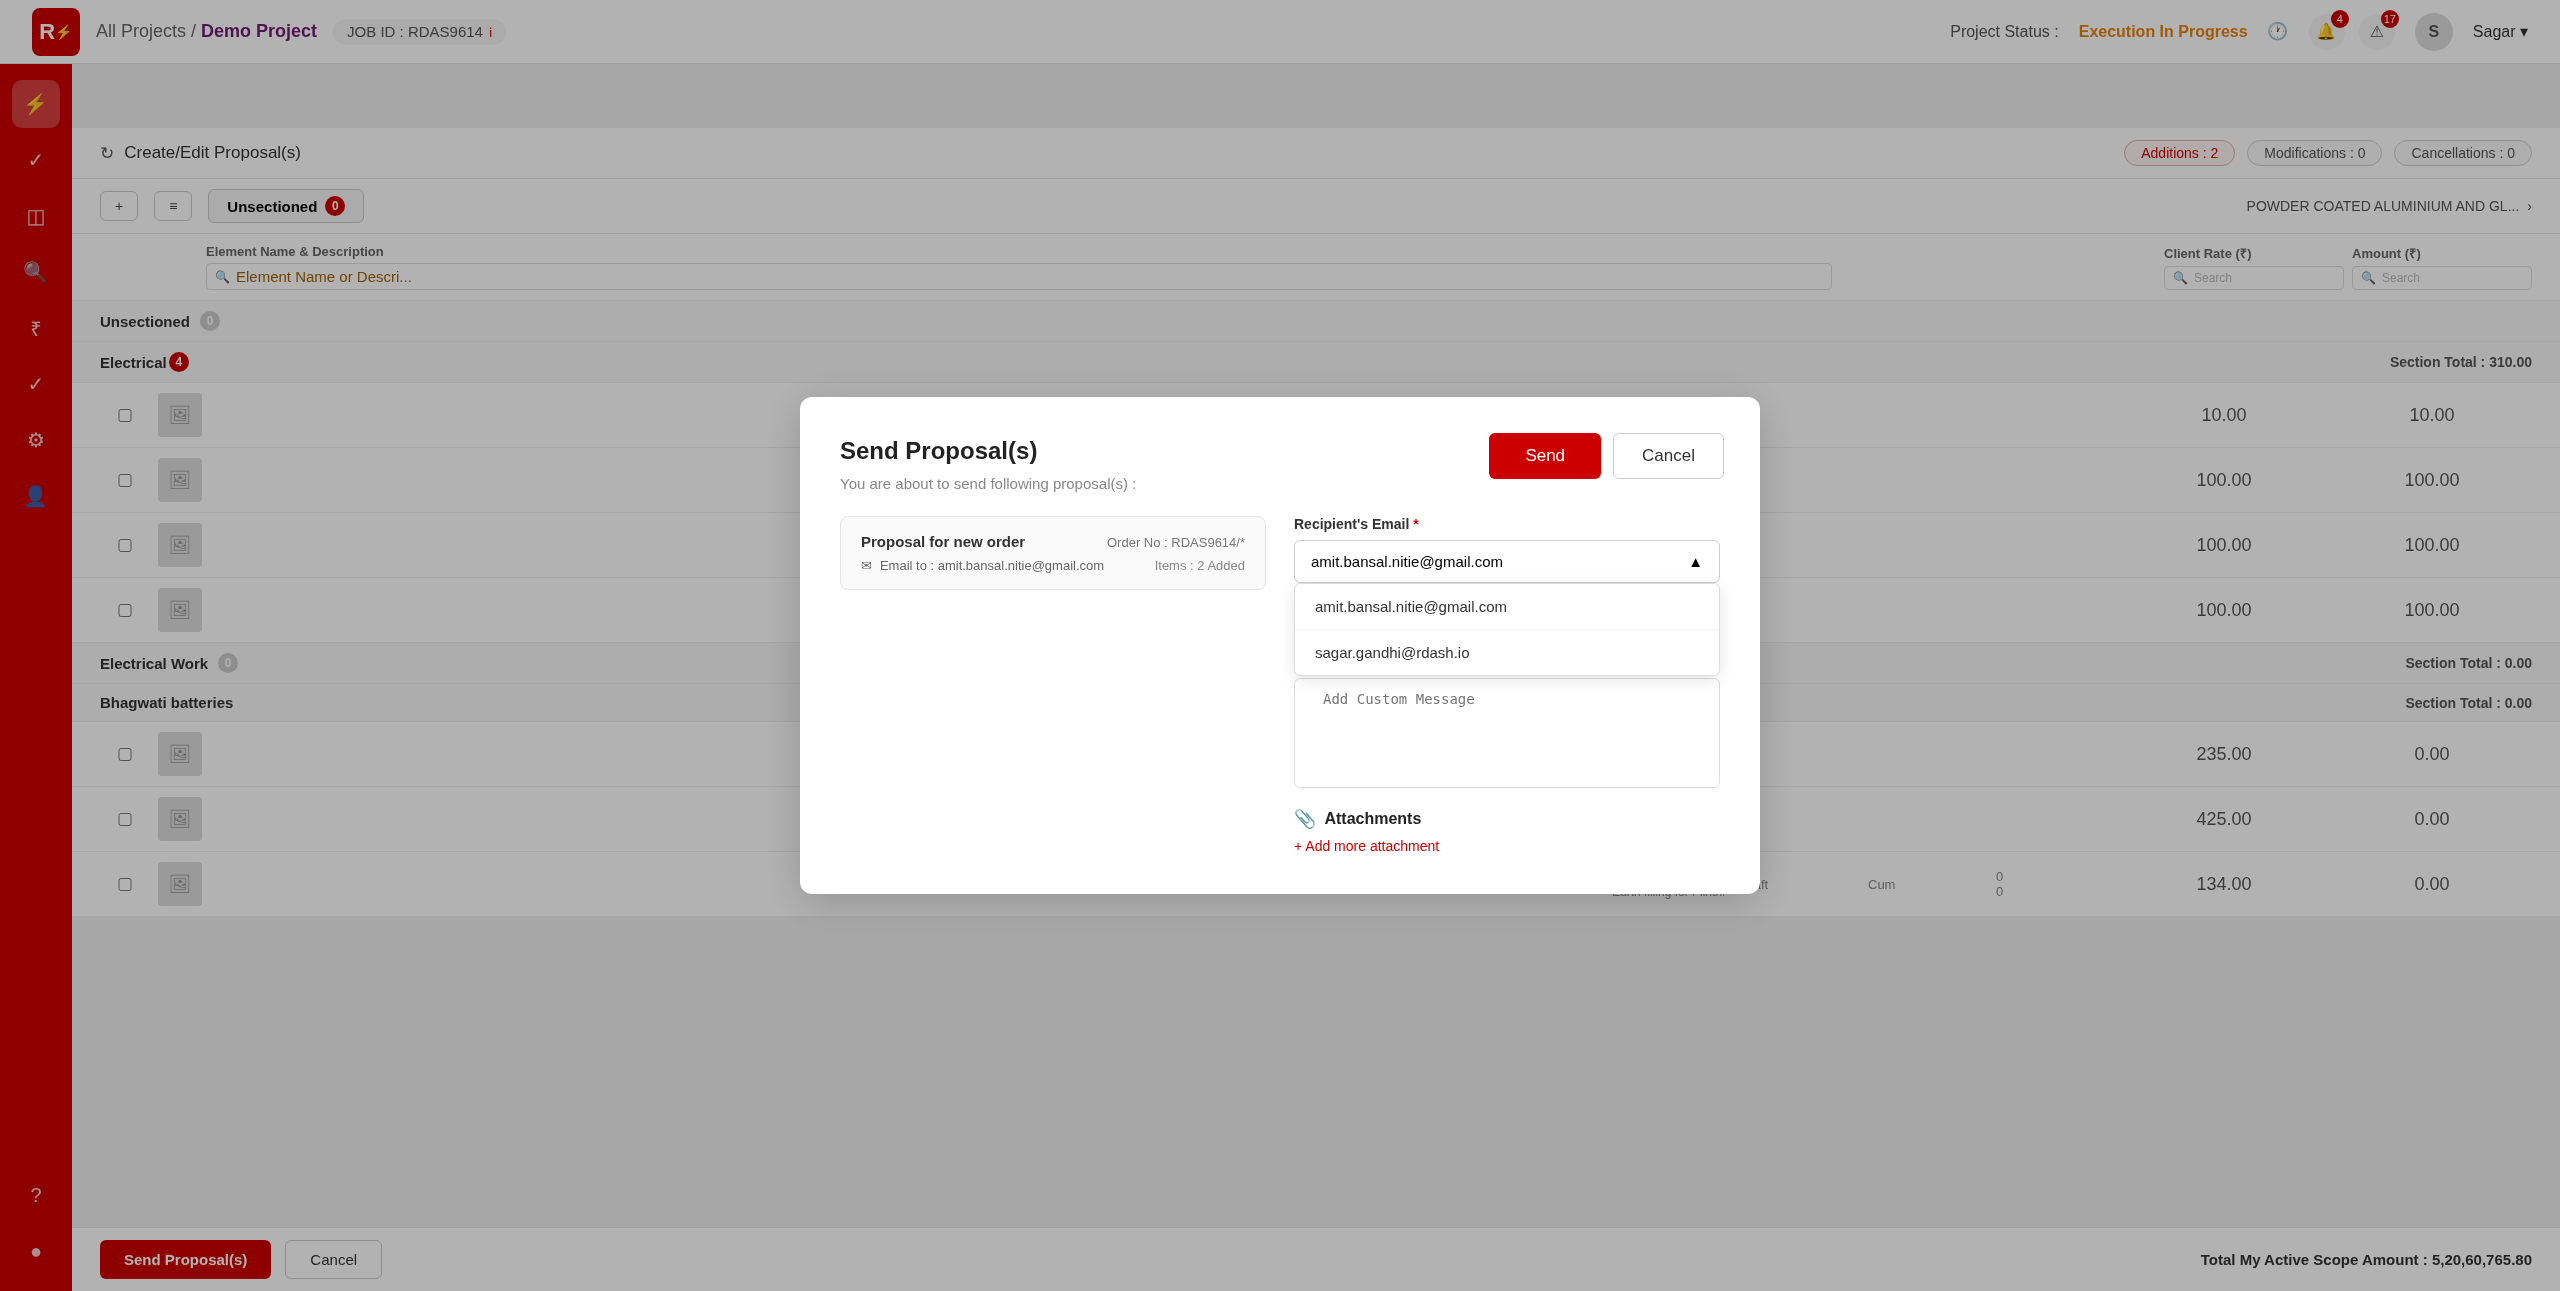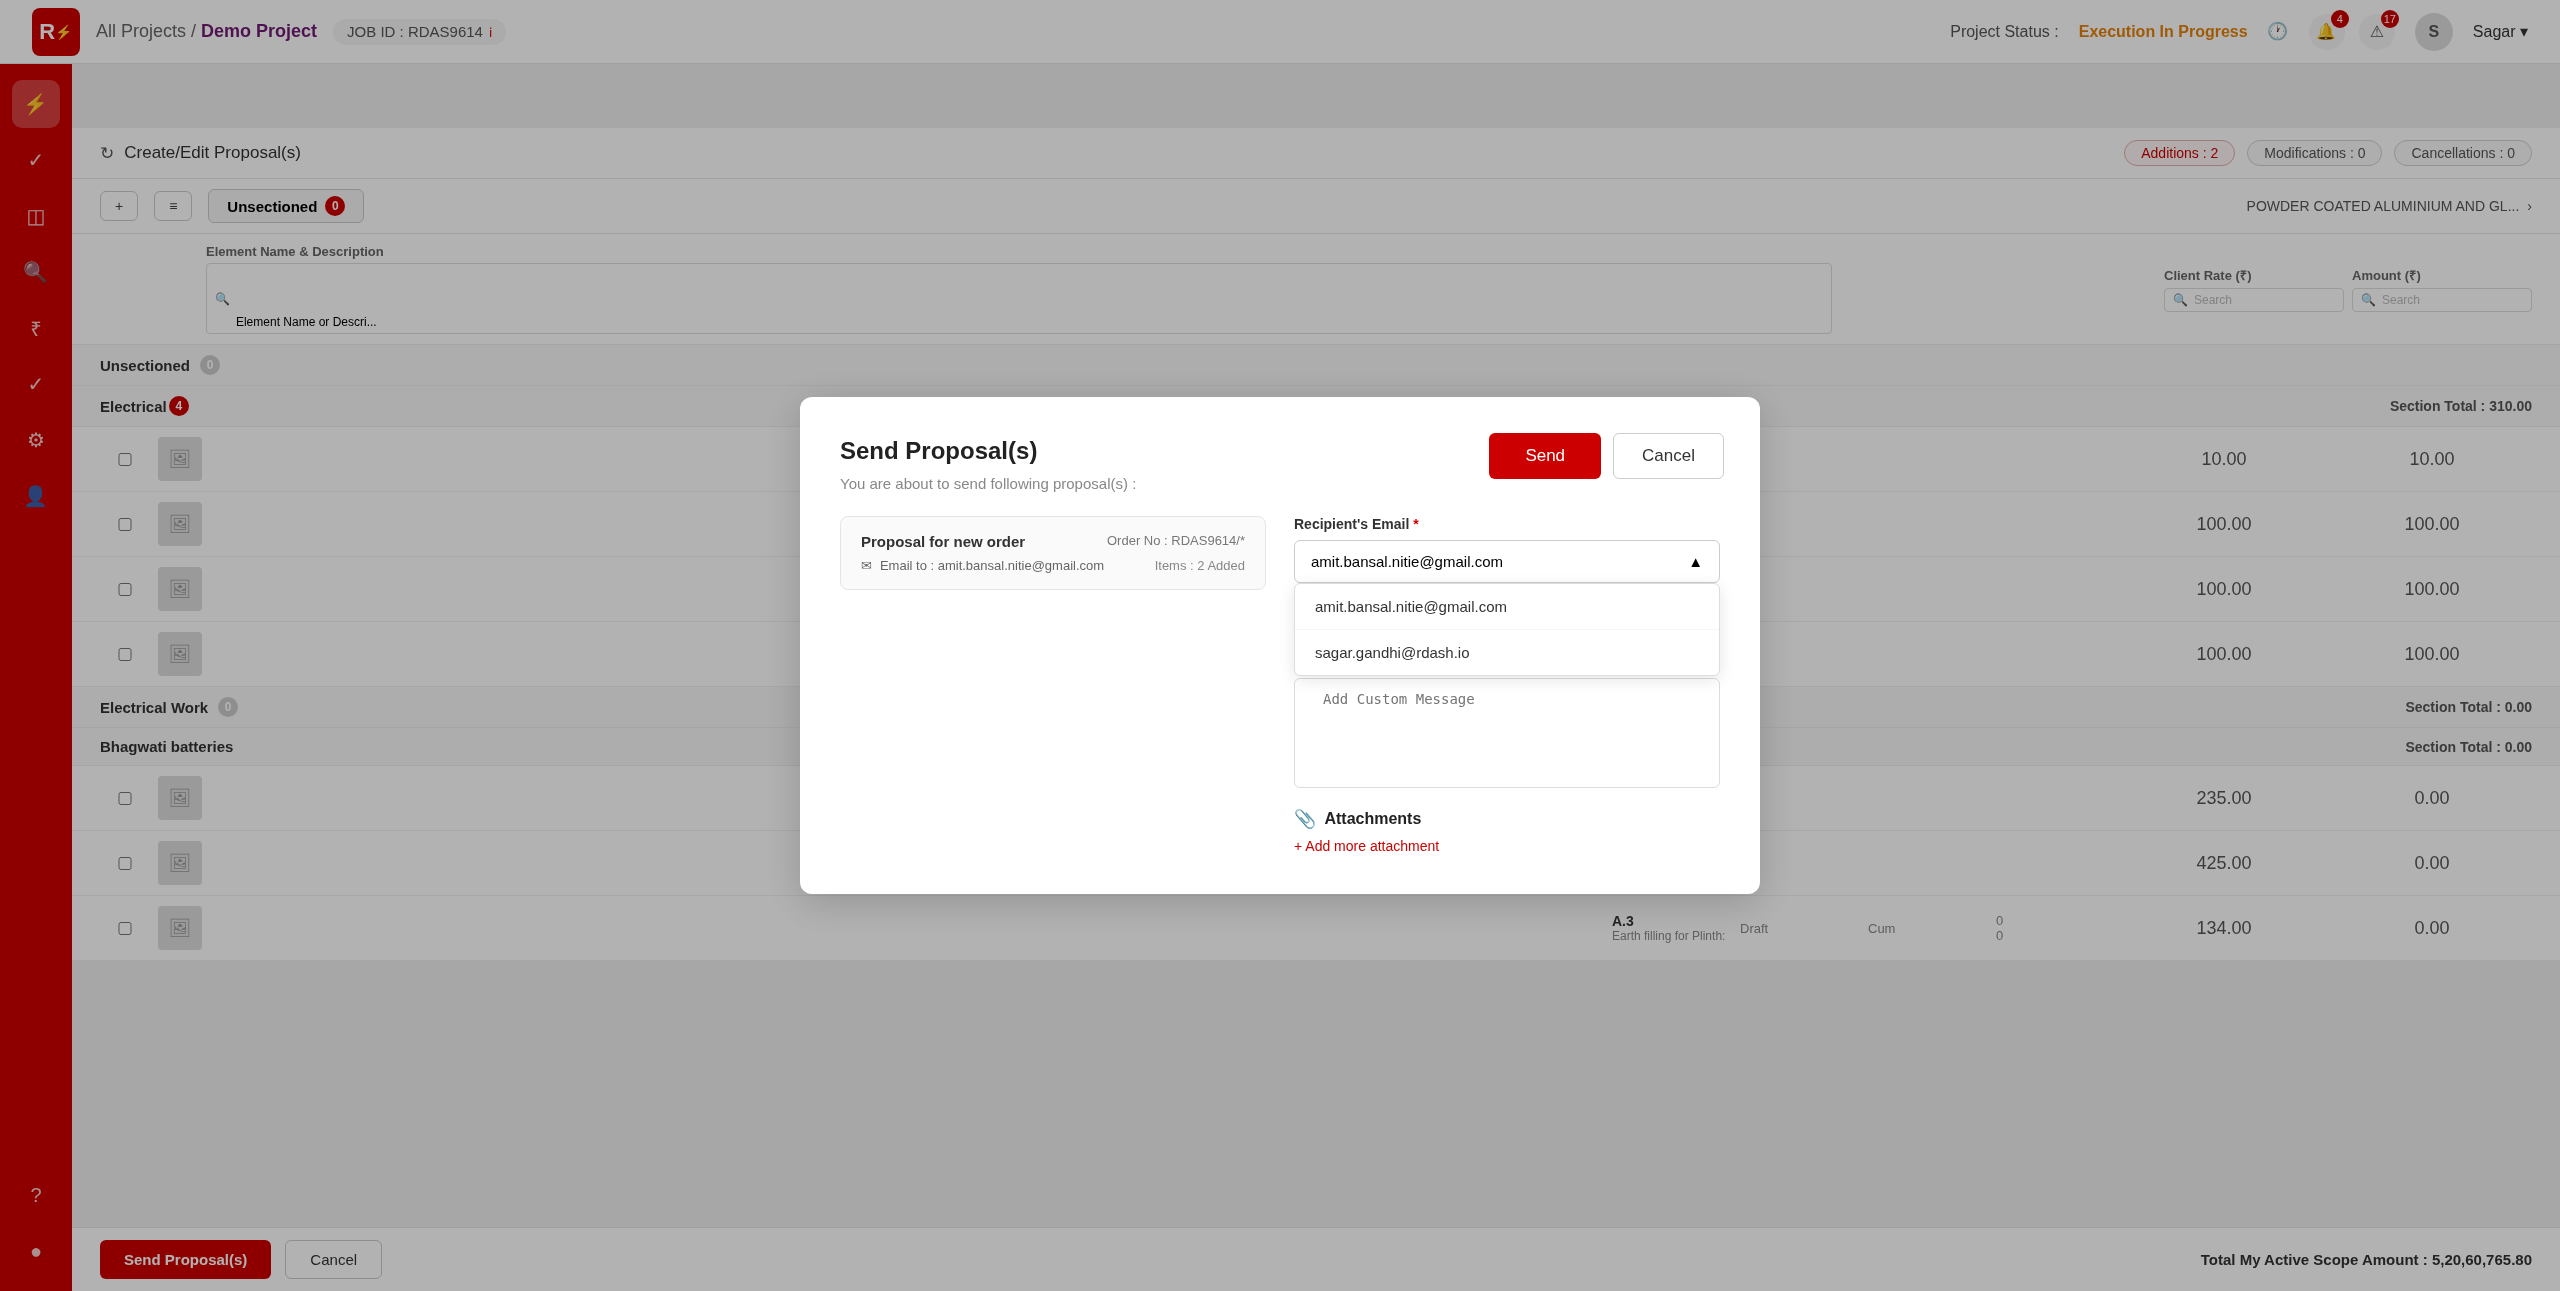--- a/index.html
+++ b/index.html
@@ -78,21 +78,21 @@
     .modal-subtitle { font-size: 15px; color: #888; margin-bottom: 24px; }
     .modal-top-actions { position: absolute; top: 36px; right: 36px; display: flex; gap: 12px; }
     .btn-send { background: #cc0000; color: #fff; border: none; border-radius: 6px; padding: 12px 36px; font-size: 17px; font-weight: 400; cursor: pointer; }
     .btn-cancel-modal { background: #fff; color: #333; border: 1px solid #ccc; border-radius: 6px; padding: 12px 28px; font-size: 17px; cursor: pointer; }
 
     .modal-body { display: flex; gap: 28px; }
     .modal-left { flex: 1; }
     .modal-right { flex: 1; }
 
     .proposal-card { border: 1px solid #e5e5e5; border-radius: 8px; padding: 16px 20px; background: #fafafa; margin-bottom: 16px; }
-    .proposal-card-header { display: flex; justify-content: space-between; align-items: flex-start; margin-bottom: 8px; }
+    .proposal-card-header { display: flex; justify-content: space-between; align-items: flex-end; margin-bottom: 8px; }
     .proposal-name { font-size: 15px; font-weight: 600; color: #333; }
     .proposal-order { font-size: 13px; color: #777; }
     .proposal-email-row { display: flex; align-items: center; gap: 8px; font-size: 13px; color: #666; }
     .proposal-items { font-size: 13px; color: #888; }
 
     .field-label { font-size: 14px; color: #333; font-weight: 600; margin-bottom: 8px; }
     .required { color: #cc0000; }
     .email-select-wrapper { position: relative; margin-bottom: 16px; }
     .email-select { width: 100%; border: 1px solid #ccc; border-radius: 6px; padding: 12px 16px; font-size: 15px; display: flex; align-items: center; justify-content: space-between; cursor: pointer; background: #fff; }
     .dropdown-menu { position: absolute; top: 100%; left: 0; right: 0; background: #fff; border: 1px solid #ddd; border-radius: 6px; box-shadow: 0 4px 16px rgba(0,0,0,0.10); z-index: 200; }
@@ -202,21 +202,21 @@
   </div>
 
   <div style="background:#fff;border-bottom:1px solid #eee;padding:0 28px;">
     <div style="display:grid;grid-template-columns:50px 40px 1fr 100px 100px 100px 180px 180px;align-items:center;padding:10px 0;gap:8px;">
       <div></div>
       <div></div>
       <div>
         <div class="col-header">Element Name &amp; Description</div>
         <div class="col-search" style="margin-top:4px;">
           <span>🔍</span>
-          <span style="font-size:12px;color:#000000;margin-top:47px;">Element Name or Descri...</span>
+          <span style="font-size:15px;color:#a16207;">Element Name or Descri...</span>
         </div>
       </div>
       <div></div>
       <div></div>
       <div></div>
       <div>
         <div class="col-header">Client Rate (₹)</div>
         <div class="col-search" style="margin-top:4px;">
           <span>🔍</span>
           <span style="font-size:12px;color:#bbb;">Search</span>

